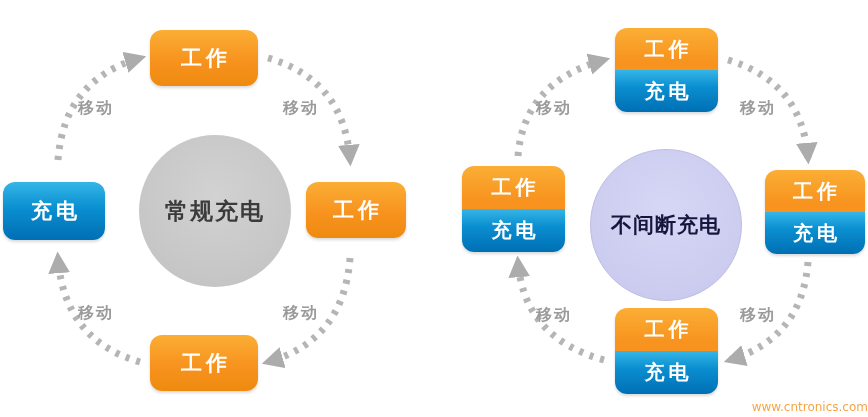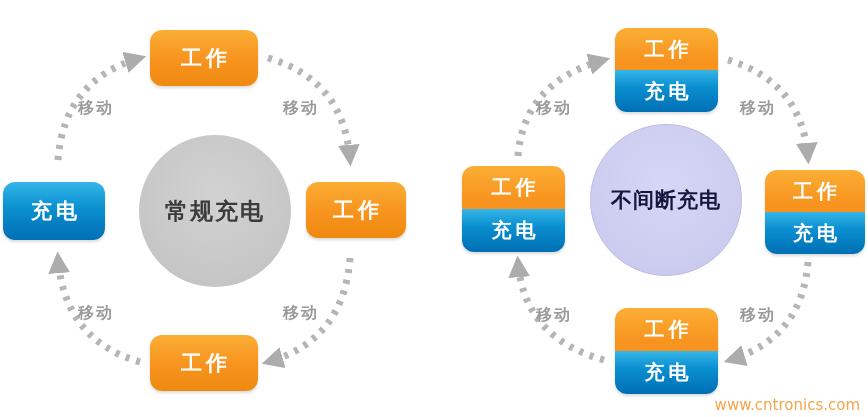--- a/index.html
+++ b/index.html
@@ -28,21 +28,21 @@
           font-weight:bold;}
   .circle-gray{background:radial-gradient(circle at 50% 40%,#d2d2d2 0%,#c6c6c6 70%,#bfbfbf 100%);
                color:#3b3b3b;font-size:23px;letter-spacing:2px;}
   .circle-purple{background:radial-gradient(circle at 50% 40%,#d6d6f5 0%,#ccccf0 70%,#c3c3ea 100%);
                  border:1px solid #bdbde4;color:#15153d;font-size:21px;letter-spacing:1px;}
 
   
   .move-label{position:absolute;color:#9b9b9b;font-weight:bold;font-size:16px;letter-spacing:2px;}
 
   
-  .watermark{position:absolute;right:8px;bottom:3px;color:#f5a54a;font-size:15px;}
+  .watermark{position:absolute;right:0;bottom:3px;color:#f5a54a;font-size:12px;}
 </style>
 </head>
 <body>
 
 <div class="stage">
 
   <svg class="arrows-layer" width="868" height="417" viewBox="0 0 868 417" xmlns="http://www.w3.org/2000/svg">
     <defs>
       <marker id="arr" viewBox="0 0 10 10" refX="7" refY="5" markerWidth="3.1" markerHeight="3.1" orient="auto">
         <path d="M0,0 L10,5 L0,10 z" fill="#acacac"></path>
@@ -80,21 +80,21 @@
 
   <div class="node node-blue" style="left:3px;top:182px;width:102px;height:58px;">
     <span>充电</span>
   </div>
 
   <span class="move-label" style="left:78px;top:98px;">移动</span>
   <span class="move-label" style="left:283px;top:98px;">移动</span>
   <span class="move-label" style="left:283px;top:303px;">移动</span>
   <span class="move-label" style="left:78px;top:303px;">移动</span>
 
-  <div class="circle circle-purple" style="left:590px;top:124px;width:150px;height:150px;">
+  <div class="circle circle-purple" style="left:590px;top:149px;width:150px;height:150px;">
     <span>不间断充电</span>
   </div>
 
   <div class="dualnode" style="left:615px;top:28px;width:103px;height:84px;">
     <div class="dual-half dual-work">
       <span>工作</span>
     </div>
     <div class="dual-half dual-charge">
       <span>充电</span>
     </div>

